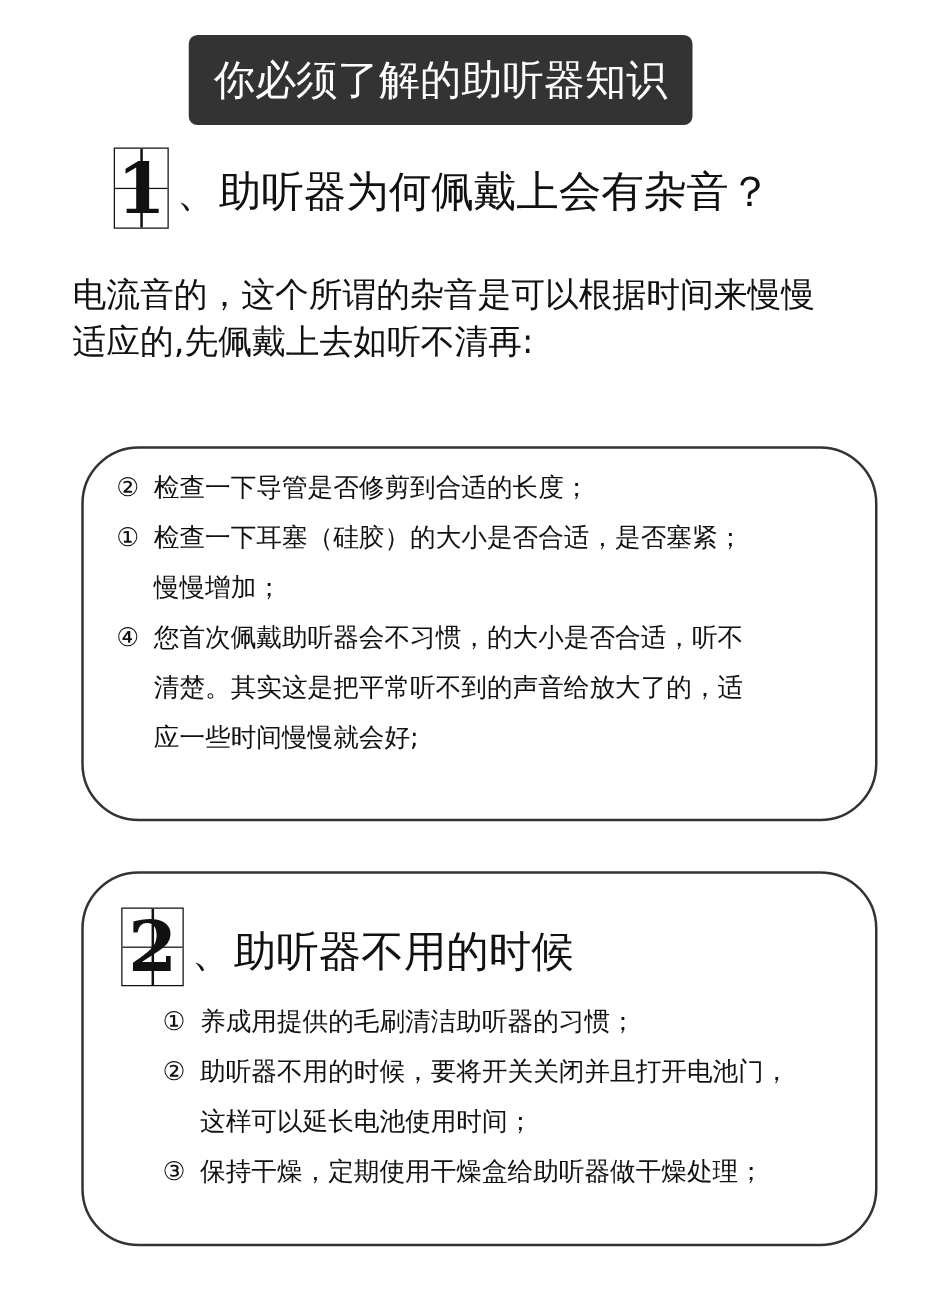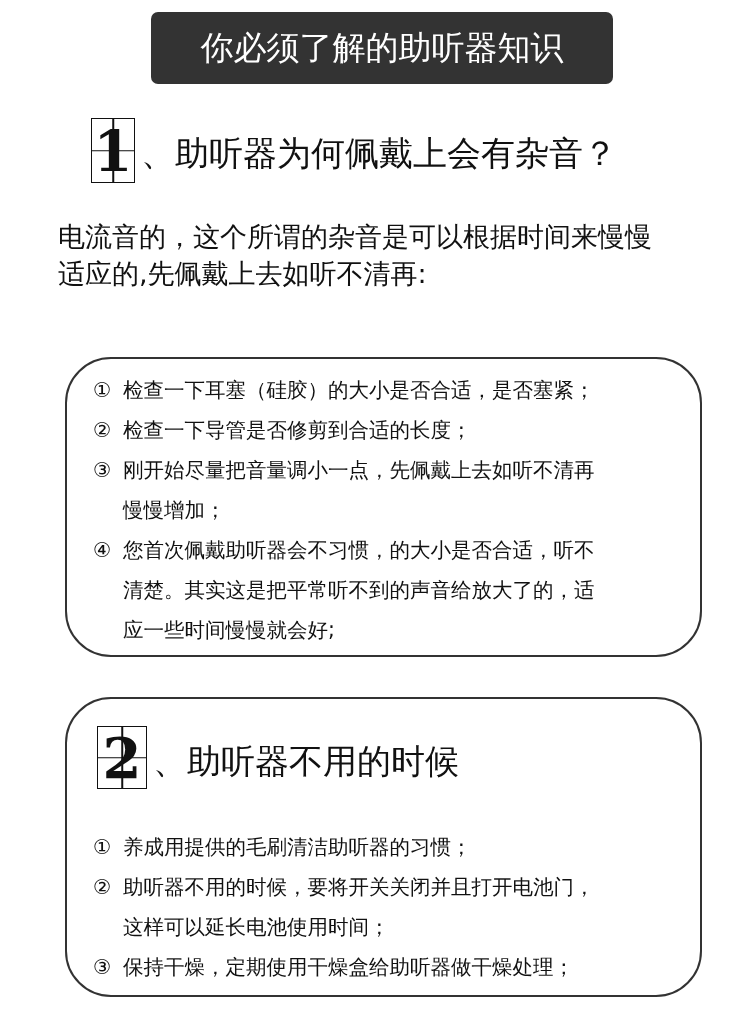--- a/index.html
+++ b/index.html
@@ -1,21 +1,21 @@
 <!DOCTYPE html>
 <html><head>
   <meta charset="utf-8">
   <style>
     html, body { margin: 0; padding: 0; background: #ffffff; }
     body {
       width: 750px; height: 1036px; position: relative; overflow: hidden;
       font-family: "DejaVu Sans", "Liberation Sans", sans-serif; color: #111;
     }
     .banner {
-      position: absolute; left: 151px; top: 12px; width: 462px; height: 72px;
+      position: absolute; left: 151px; top: 28px; width: 403px; height: 72px;
       background: #333333; border-radius: 7px; color: #fff;
       display: flex; align-items: center; justify-content: center;
       font-size: 33px; letter-spacing: 0px; font-weight: normal;
     }
     .heading {
       position: absolute; display: flex; align-items: flex-end;
       font-size: 34px; color: #111;
     }
     .numbox {
       position: relative; border: 1.5px solid #111; box-sizing: border-box;
@@ -48,21 +48,21 @@
       position: absolute; left: 26px; width: 600px;
       font-size: 20.5px; color: #111;
     }
     .list .row { display: block; height: 40px; line-height: 40px; white-space: nowrap; }
     .list .row .num { display: inline-block; width: 30px; }
     .list .cont { padding-left: 30px; }
     .box1 .list { top: 11px; }
     .h2 { left: 30px; top: 27px; }
     .h2 .numbox { width: 50px; height: 63px; font-size: 56px; }
     .h2 .htext { margin-left: 6px; margin-bottom: 4px; white-space: nowrap; }
-    .box2 .list { top: 128px; }
+    .box2 .list { top: 98px; margin-left: 37px; }
   </style>
 </head>
 <body>
 
 <div class="banner">
   <span>你必须了解的助听器知识</span>
 </div>
 
 <div class="heading h1">
   <div class="numbox">
@@ -74,27 +74,24 @@
 </div>
 
 <div class="para">
   <span class="line">电流音的，这个所谓的杂音是可以根据时间来慢慢</span>
   <span class="line">适应的,先佩戴上去如听不清再:</span>
 </div>
 
 <div class="box box1">
   <div class="list">
     <div class="row">
-      <span class="num">①</span><span>检查一下耳塞（硅胶）的大小是否合适，是否塞紧；</span>
-    </div>
-    <div class="row">
       <span class="num">②</span><span>检查一下导管是否修剪到合适的长度；</span>
     </div>
     <div class="row">
-      <span class="num">③</span><span>刚开始尽量把音量调小一点，先佩戴上去如听不清再</span>
+      <span class="num">①</span><span>检查一下耳塞（硅胶）的大小是否合适，是否塞紧；</span>
     </div>
     <div class="row cont">慢慢增加；</div>
     <div class="row">
       <span class="num">④</span><span>您首次佩戴助听器会不习惯，的大小是否合适，听不</span>
     </div>
     <div class="row cont">清楚。其实这是把平常听不到的声音给放大了的，适</div>
     <div class="row cont">应一些时间慢慢就会好;</div>
   </div>
 </div>
 

